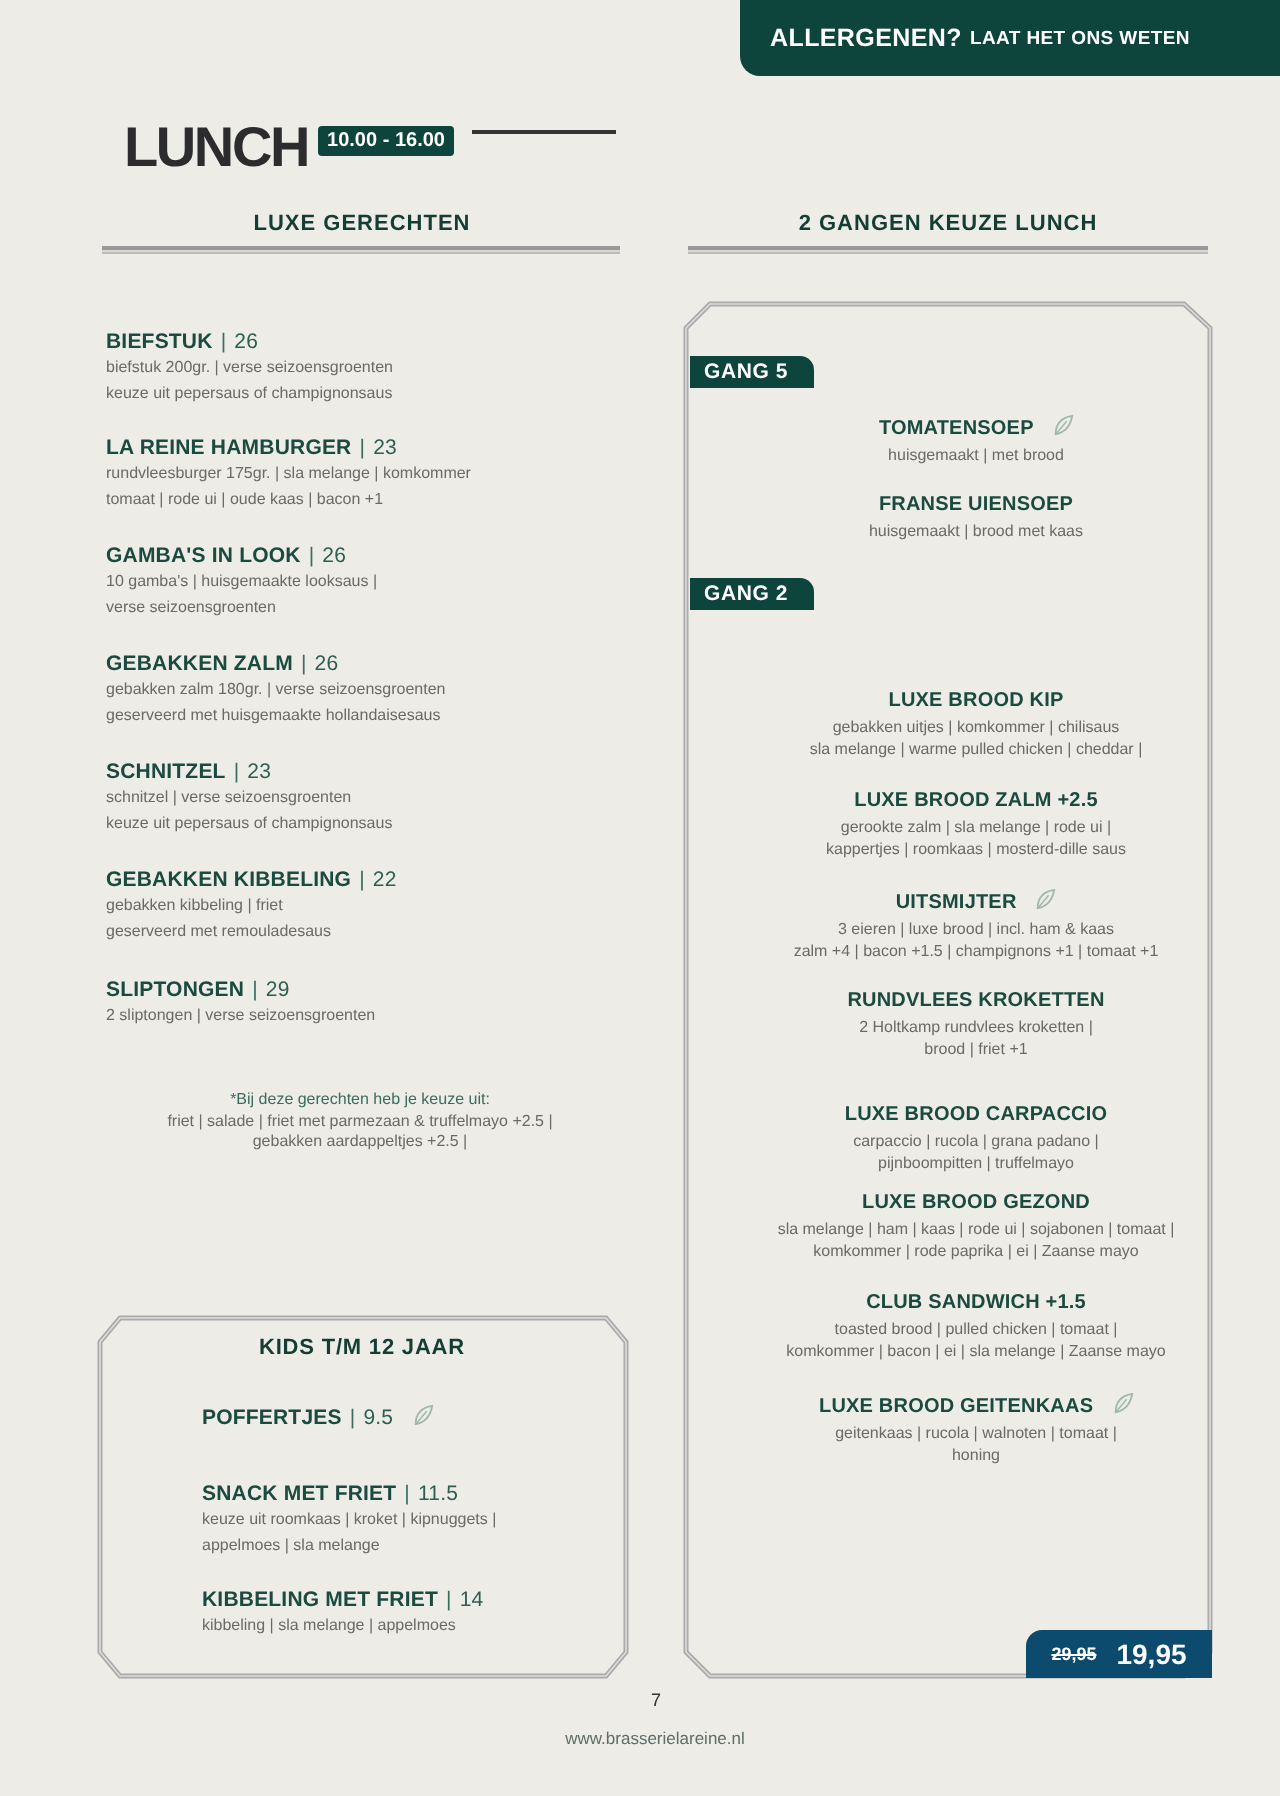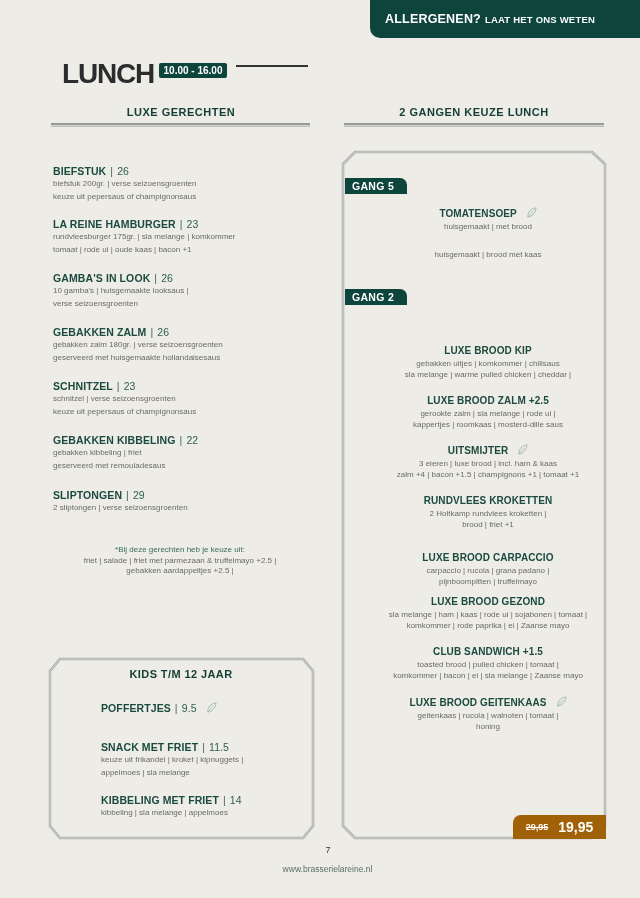--- a/index.html
+++ b/index.html
@@ -40,21 +40,21 @@
   .kids-title { position:absolute; left:50px; top:668px; width:262px; text-align:center; font-size:11px; font-weight:bold; color:#143d35; letter-spacing:0.4px; }
   .kid { position:absolute; left:101px; width:210px; }
 
   
   .gang-tab { position:absolute; left:345px; height:16px; width:62px; background:#0d443c; color:#fff; font-size:10.5px; font-weight:bold; display:flex; align-items:center; padding-left:7px; border-top-right-radius:7px; letter-spacing:0.3px; }
   .item { position:absolute; left:378px; width:220px; text-align:center; }
   .item .name { font-size:10px; font-weight:bold; color:#1b4a40; letter-spacing:0.1px; }
   .item .desc { font-size:8px; color:#6b6b66; line-height:11px; margin-top:2px; }
   .leaf { display:inline-block; width:11px; height:11px; vertical-align:-1px; margin-left:6px; }
 
-  .price-tag { position:absolute; left:513px; top:815px; width:93px; height:24px; background:#a16207; border-top-left-radius:8px; color:#fff; display:flex; align-items:center; justify-content:center; font-weight:bold; }
+  .price-tag { position:absolute; left:513px; top:815px; width:93px; height:24px; background:#0c4a6e; border-top-left-radius:8px; color:#fff; display:flex; align-items:center; justify-content:center; font-weight:bold; }
   .price-tag .old { font-size:9px; text-decoration:line-through; margin-right:10px; }
   .price-tag .new { font-size:14px; }
 
   .page-num { position:absolute; left:318px; top:845px; width:20px; text-align:center; font-size:9px; color:#333; }
   .website { position:absolute; left:250px; top:864px; width:155px; text-align:center; font-size:8.5px; color:#5d6d68; }
 </style>
 </head>
 <body>
 
 <div class="allergen">
@@ -138,21 +138,21 @@
   <div class="dish-name"><span>POFFERTJES</span><span class="sep">|</span><span class="price">9.5</span>
     <svg class="leaf" viewBox="0 0 12 12">
         <path d="M2 11 C2 5 5 2 11 1 C10 7 7 10 2 11 Z" fill="none" stroke="#9fb9a8" stroke-width="1"></path>
         <path d="M2 11 L8 4" stroke="#9fb9a8" stroke-width="0.8"></path>
       </svg>
   </div>
 </div>
 <div class="kid" style="top:741px;">
   <div class="dish-name"><span>SNACK MET FRIET</span><span class="sep">|</span><span class="price">11.5</span></div>
   <div class="dish-desc">
-      <div>keuze uit frikandel | kroket | kipnuggets |</div>
+      <div>keuze uit roomkaas | kroket | kipnuggets |</div>
       <div>appelmoes | sla melange</div>
     </div>
 </div>
 <div class="kid" style="top:794px;">
   <div class="dish-name"><span>KIBBELING MET FRIET</span><span class="sep">|</span><span class="price">14</span></div>
   <div class="dish-desc">
       <div>kibbeling | sla melange | appelmoes</div>
     </div>
 </div>
 
@@ -170,20 +170,21 @@
     <svg class="leaf" viewBox="0 0 12 12">
         <path d="M2 11 C2 5 5 2 11 1 C10 7 7 10 2 11 Z" fill="none" stroke="#9fb9a8" stroke-width="1"></path>
         <path d="M2 11 L8 4" stroke="#9fb9a8" stroke-width="0.8"></path>
       </svg>
   </div>
   <div class="desc">
       <div>huisgemaakt | met brood</div>
     </div>
 </div>
 <div class="item" style="top:247px;">
+  <div class="name">FRANSE UIENSOEP</div>
   <div class="desc">
       <div>huisgemaakt | brood met kaas</div>
     </div>
 </div>
 
 <div class="gang-tab" style="top:289px;">GANG 2</div>
 
 <div class="item" style="top:345px;">
   <div class="name">LUXE BROOD KIP</div>
   <div class="desc">

